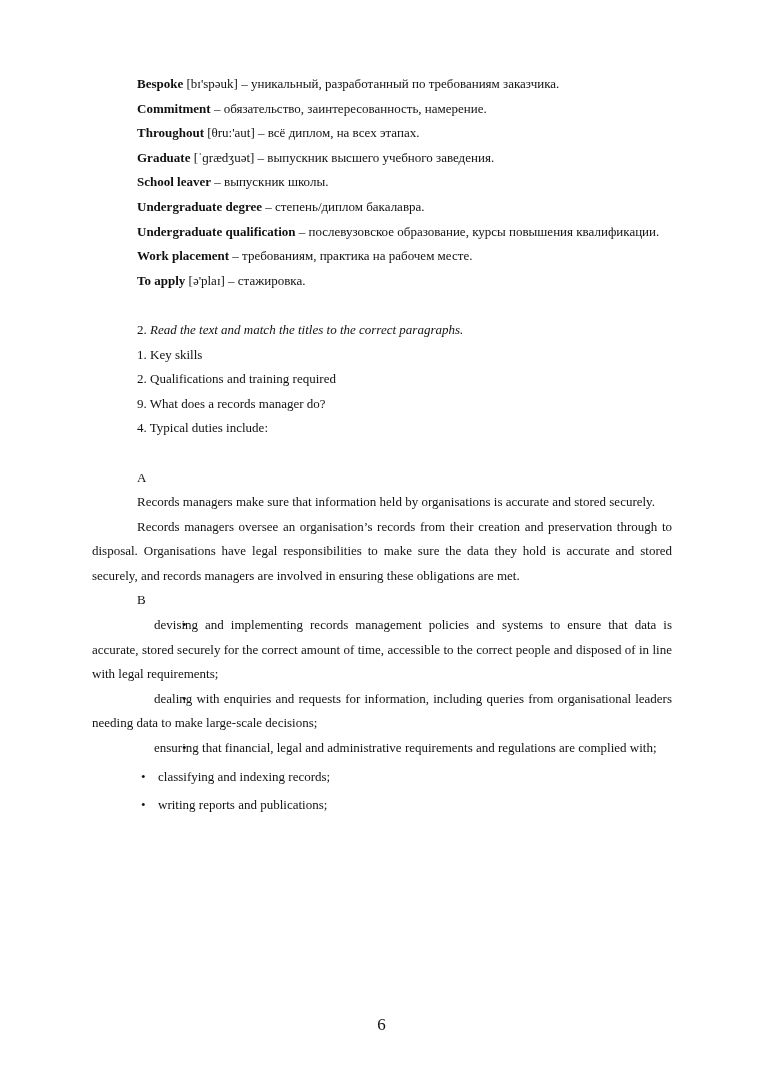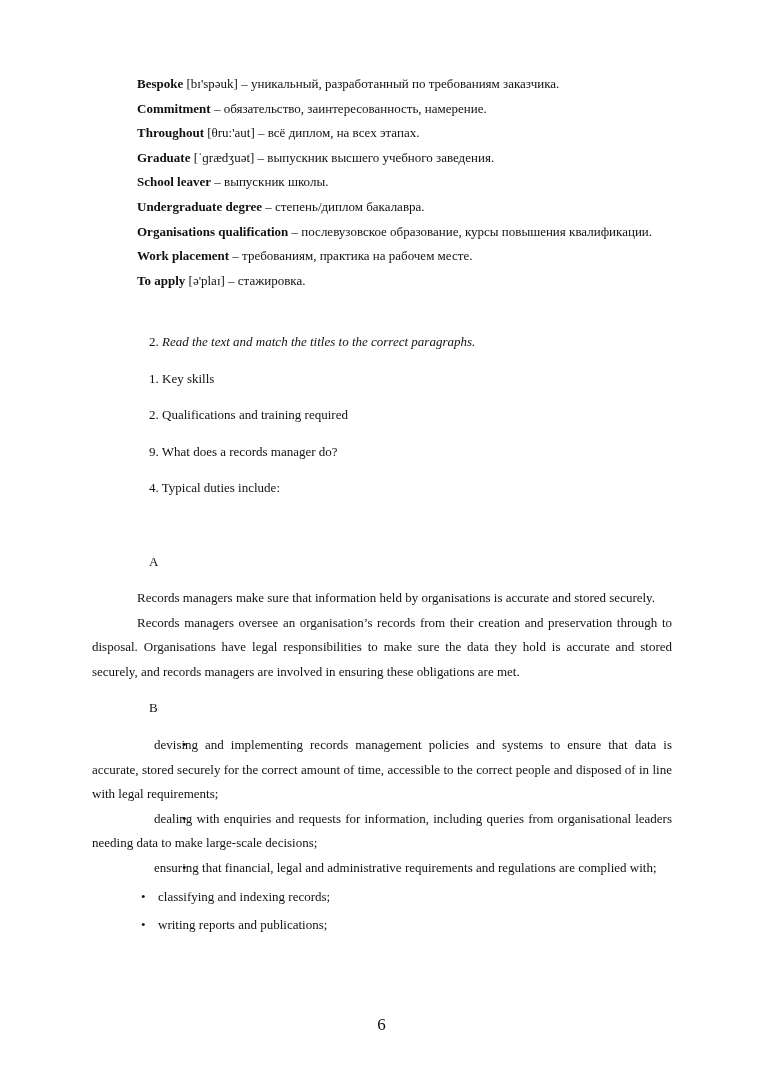--- a/index.html
+++ b/index.html
@@ -3,21 +3,21 @@
 <meta charset="utf-8">
 <style>
   html, body { margin: 0; padding: 0; background: #ffffff; }
   body { width: 763px; height: 1080px; position: relative; overflow: hidden; }
   .page {
     position: absolute; left: 92px; top: 72px; width: 580px;
     font-family: "Liberation Serif", "DejaVu Serif", serif;
     font-size: 13px; line-height: 24.6px; color: #111;
   }
   .p { text-align: justify; text-indent: 45px; margin: 0; }
-  .ind { margin: 12px; padding-left: 45px; }
+  .ind { margin: 0; padding-left: 45px; }
   b { font-weight: bold; }
   .gap { height: 24.6px; }
   .bullet-p { text-align: justify; text-indent: 45px; margin: 0; }
   .bullet-p .dot { display: inline-block; width: 17px; }
   .bl { margin: 4px; padding-left: 45px; }
   .bl .dot { display: inline-block; width: 17px; }
   .page-num {
     position: absolute; left: 0; width: 763px; top: 1015px; text-align: center;
     font-family: "Liberation Serif", "DejaVu Serif", serif; font-size: 17px; color: #111;
   }
@@ -27,21 +27,21 @@
 
 <div class="page">
 
   <div>
     <p class="p"><b>Bespoke</b><span> [bɪ'spəuk]</span><span> – уникальный, разработанный по требованиям заказчика.</span></p>
     <p class="p"><b>Commitment</b><span> – обязательство, заинтересованность, намерение.</span></p>
     <p class="p"><b>Throughout</b><span> [θru:'aut]</span><span> – всё диплом, на всех этапах.</span></p>
     <p class="p"><b>Graduate</b><span> [ˈɡrædʒuət]</span><span> – выпускник высшего учебного заведения.</span></p>
     <p class="p"><b>School leaver</b><span> – выпускник школы.</span></p>
     <p class="p"><b>Undergraduate degree</b><span> – степень/диплом бакалавра.</span></p>
-    <p class="p"><b>Organisations qualification</b><span> – послевузовское образование, курсы повышения квалификации.</span></p>
+    <p class="p"><b>Undergraduate qualification</b><span> – послевузовское образование, курсы повышения квалификации.</span></p>
     <p class="p"><b>Work placement</b><span> – требованиям, практика на рабочем месте.</span></p>
     <p class="p"><b>To apply</b><span> [ə'plaɪ]</span><span> – стажировка.</span></p>
   </div>
 
   <div class="gap"></div>
 
   <div>
     <p class="ind"><span>2. </span><i>Read the text and match the titles to the correct paragraphs.</i></p>
     <p class="ind">1. Key skills</p>
     <p class="ind">2. Qualifications and training required</p>

